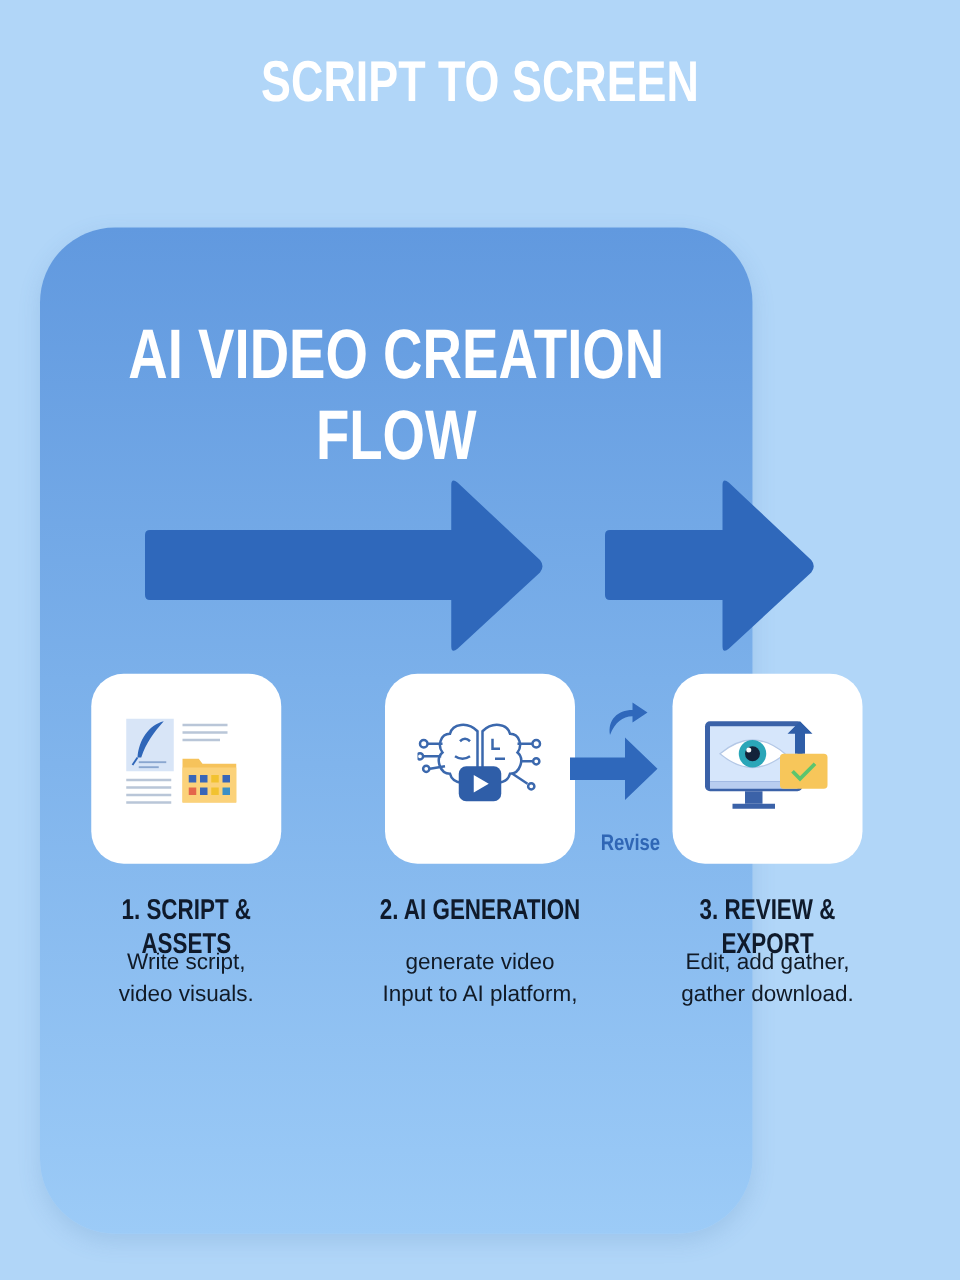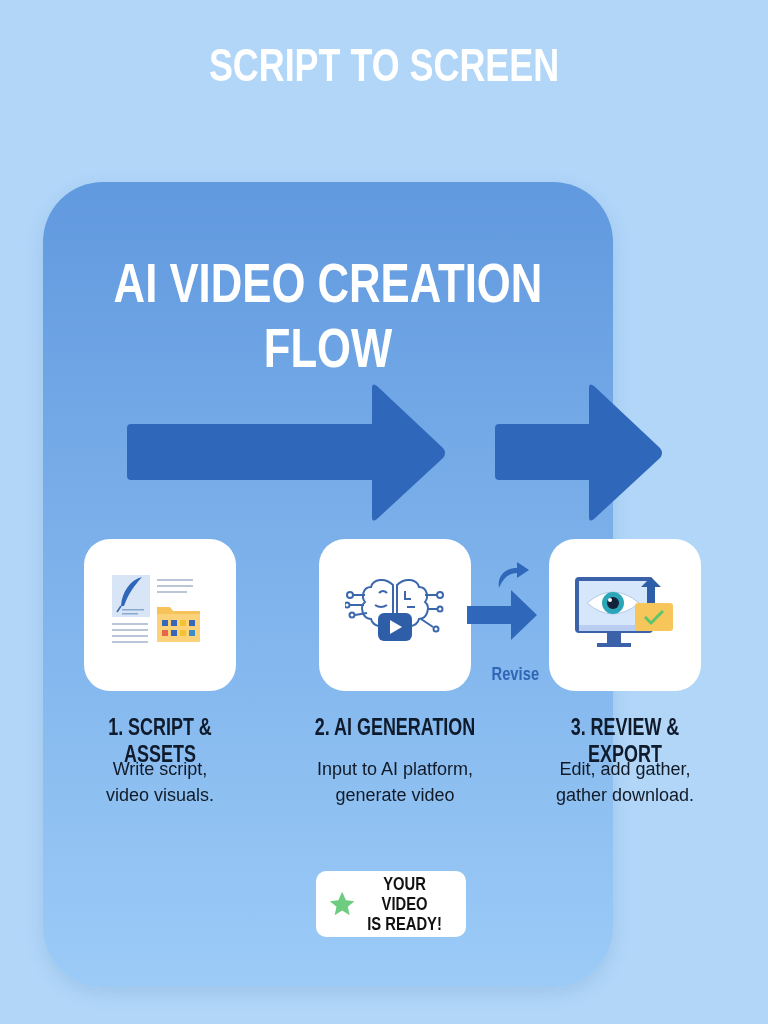--- a/index.html
+++ b/index.html
@@ -14,21 +14,21 @@
     font-weight: bold;
     transform-origin: center;
   }
   .page-title {
     position: absolute; top: 38px; left: 0; width: 768px;
     text-align: center; color: #ffffff;
     font-size: 46px; letter-spacing: 0px;
     transform: scaleX(0.78);
   }
   .card {
-    position: absolute; left: 43px; top: 182px; width: 570px; height: 805px;
+    position: absolute; left: 32px; top: 182px; width: 570px; height: 805px;
     border-radius: 60px;
     background: linear-gradient(180deg, #6199df 0%, #7bb0ea 45%, #9ccbf7 100%);
     box-shadow: 0 6px 18px rgba(70,120,180,0.18);
   }
   .card-title {
     position: absolute; top: 68px; left: 0; width: 100%;
     text-align: center; color: #ffffff; font-size: 56px;
     transform: scaleX(0.78);
   }
   .big-arrow { position: absolute; }
@@ -157,32 +157,23 @@
   </div>
 
   <div class="step-title condensed" style="left:2px;">1. SCRIPT &amp; ASSETS</div>
   <div class="step-desc" style="left:2px;">
     <div>Write script,</div>
     <div>video visuals.</div>
   </div>
 
   <div class="step-title condensed" style="left:237px;">2. AI GENERATION</div>
   <div class="step-desc" style="left:237px;">
+    <div>generate video</div>
     <div>Input to AI platform,</div>
-    <div>generate video</div>
   </div>
 
   <div class="step-title condensed" style="left:467px;">3. REVIEW &amp; EXPORT</div>
   <div class="step-desc" style="left:467px;">
     <div>Edit, add gather,</div>
     <div>gather download.</div>
   </div>
 
-  <div class="ready-badge">
-    <svg width="30" height="30" viewBox="0 0 30 30">
-      <path d="M15 2 L19 11 L28 12 L21 18 L23 27 L15 22 L7 27 L9 18 L2 12 L11 11 Z" fill="#6dcc7f"></path>
-    </svg>
-    <div class="ready-text condensed">
-      <div>YOUR VIDEO</div>
-      <div>IS READY!</div>
-    </div>
-  </div>
 </div>
 
 </body></html>

